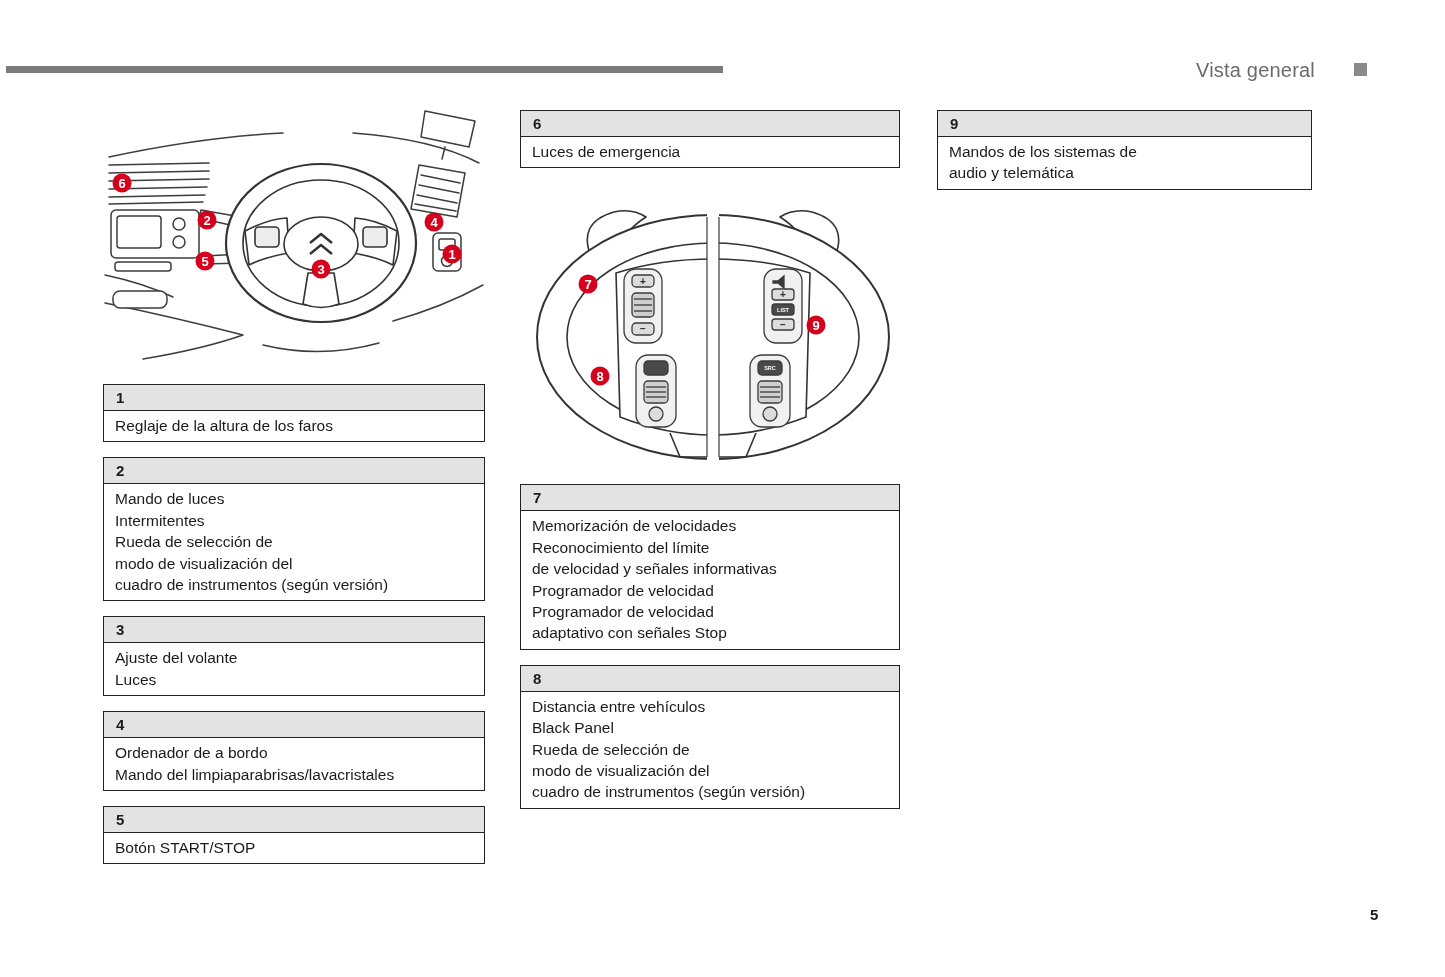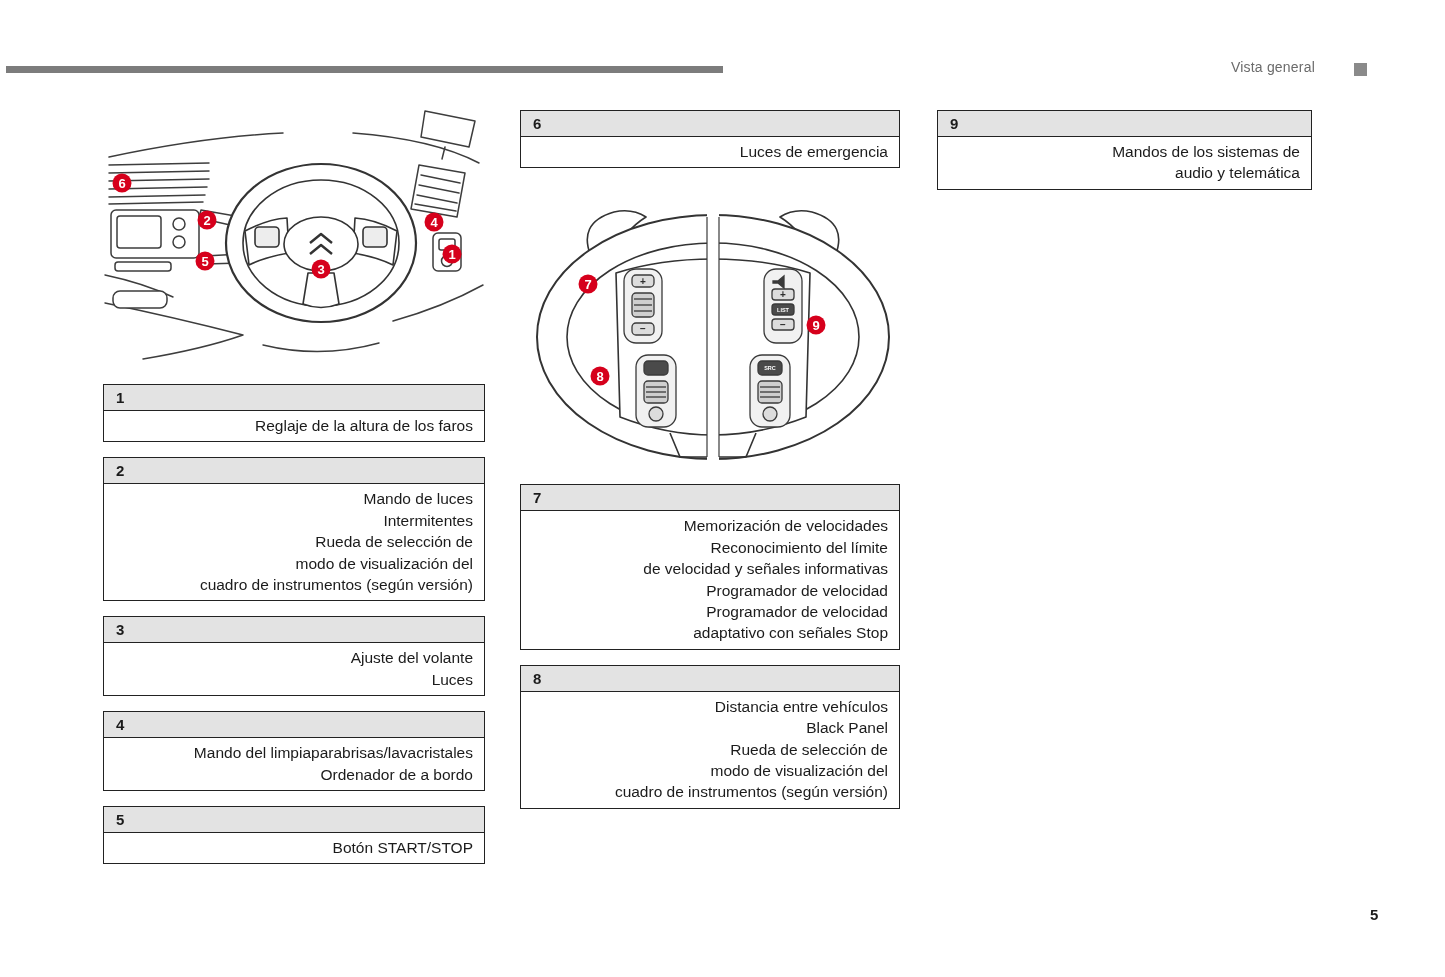--- a/index.html
+++ b/index.html
@@ -5,41 +5,41 @@
   * { margin:0; padding:0; box-sizing:border-box; }
   html,body { background:#ffffff; }
   body {
     width:1445px; height:977px; position:relative; overflow:hidden;
     font-family:"Liberation Sans", sans-serif; color:#1b1b1b;
   }
 
   
   .top-rule { position:absolute; left:6px; top:66px; width:717px; height:7px; background:#7c7c7c; }
   .header-title {
-    position:absolute; top:59px; right:130px; font-size:14px; color:#6b6b6b;
+    position:absolute; top:59px; right:130px; font-size:20px; color:#6b6b6b;
     letter-spacing:.2px; white-space:nowrap;margin-left:9px;
   }
   .header-square { position:absolute; top:63px; right:78px; width:13px; height:13px; background:#8a8a8a; }
 
   
   .col { position:absolute; }
   .col-left  { left:103px; top:107px; width:382px; }
   .col-mid   { left:520px; top:110px; width:380px; }
   .col-right { left:937px; top:110px; width:375px; }
 
   
   .section { margin-bottom:15px; }
   .sec-header {
     height:27px; background:#e3e3e3; border:1px solid #222;
     display:flex; align-items:center; padding:0 12px;
     font-size:15px; font-weight:bold;
   }
   .sec-body {
     background:#fff; border:1px solid #222; border-top:none;
-    padding:4px 11px 5px 11px; font-size:15.5px; line-height:21.4px;text-align:right;
+    padding:4px 11px 5px 11px; font-size:15.5px; line-height:21.4px;
   }
 
   
   .illus { display:block; }
   .dash-illus  { width:382px; height:255px; margin-bottom:22px; }
   .wheel-illus { width:380px; height:255px; margin-top:39px; margin-bottom:22px; }
 
   .line-art  { fill:none; stroke:#3d3d3d; stroke-width:1.5; stroke-linejoin:round; stroke-linecap:round; }
   .wheel-art { stroke:#333; stroke-width:1.6; stroke-linejoin:round; }
   .badge-c   { fill:#d6001c; }
@@ -175,22 +175,22 @@
       <div>Ajuste del volante</div>
       <div>Luces</div>
     </div>
   </div>
 
   <div class="section">
     <div class="sec-header">
       <span>4</span>
     </div>
     <div class="sec-body">
+      <div>Ordenador de a bordo</div>
       <div>Mando del limpiaparabrisas/lavacristales</div>
-      <div>Ordenador de a bordo</div>
     </div>
   </div>
 
   <div class="section">
     <div class="sec-header">
       <span>5</span>
     </div>
     <div class="sec-body">
       <div>Botón START/STOP</div>
     </div>

